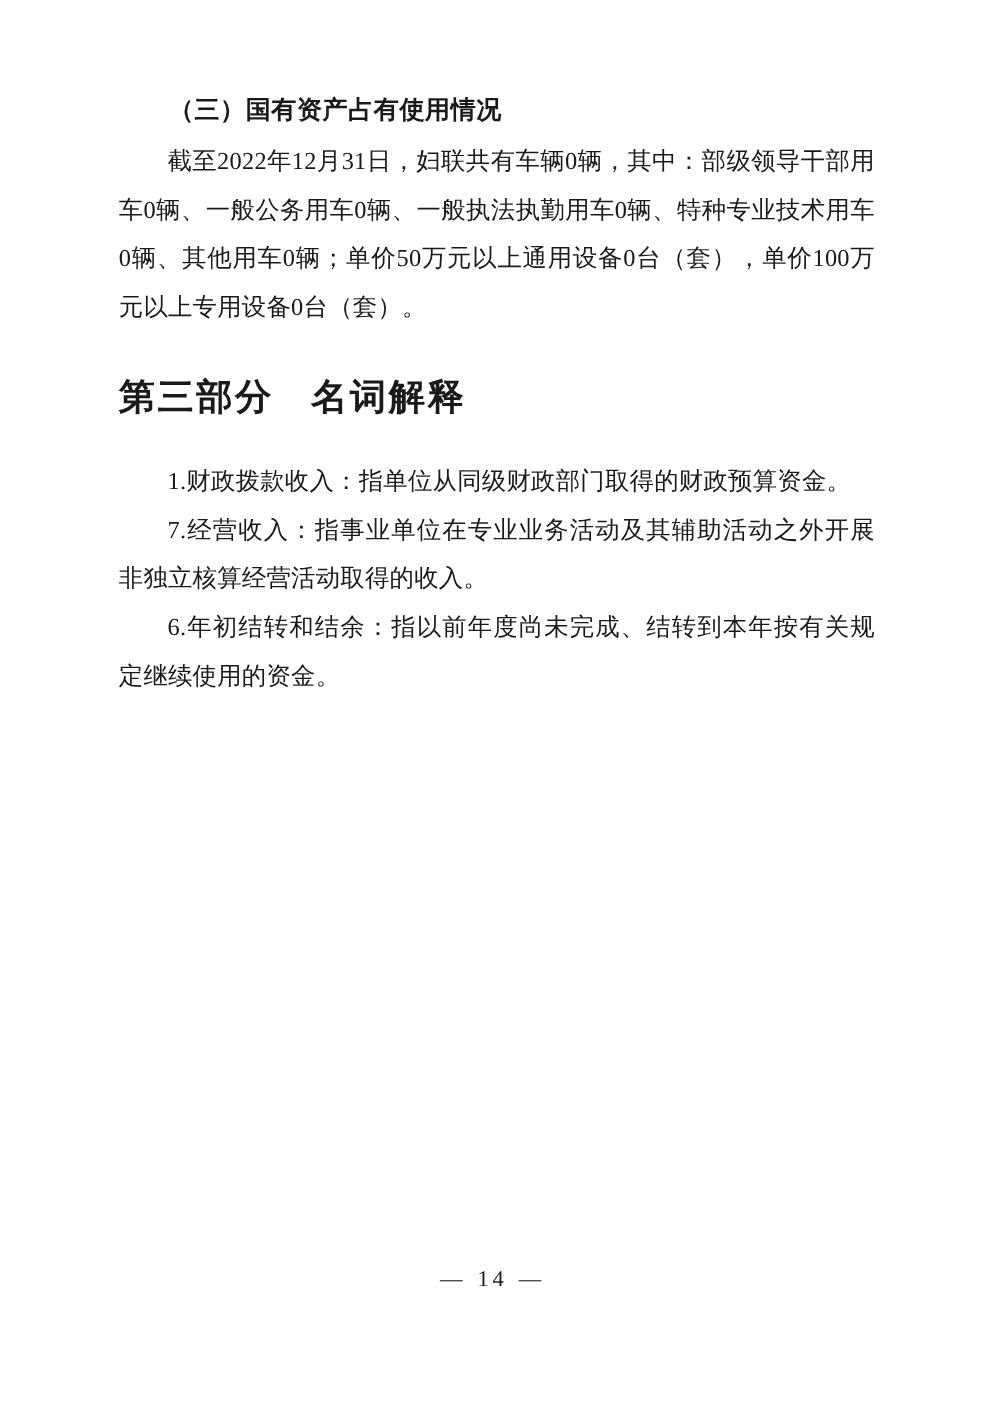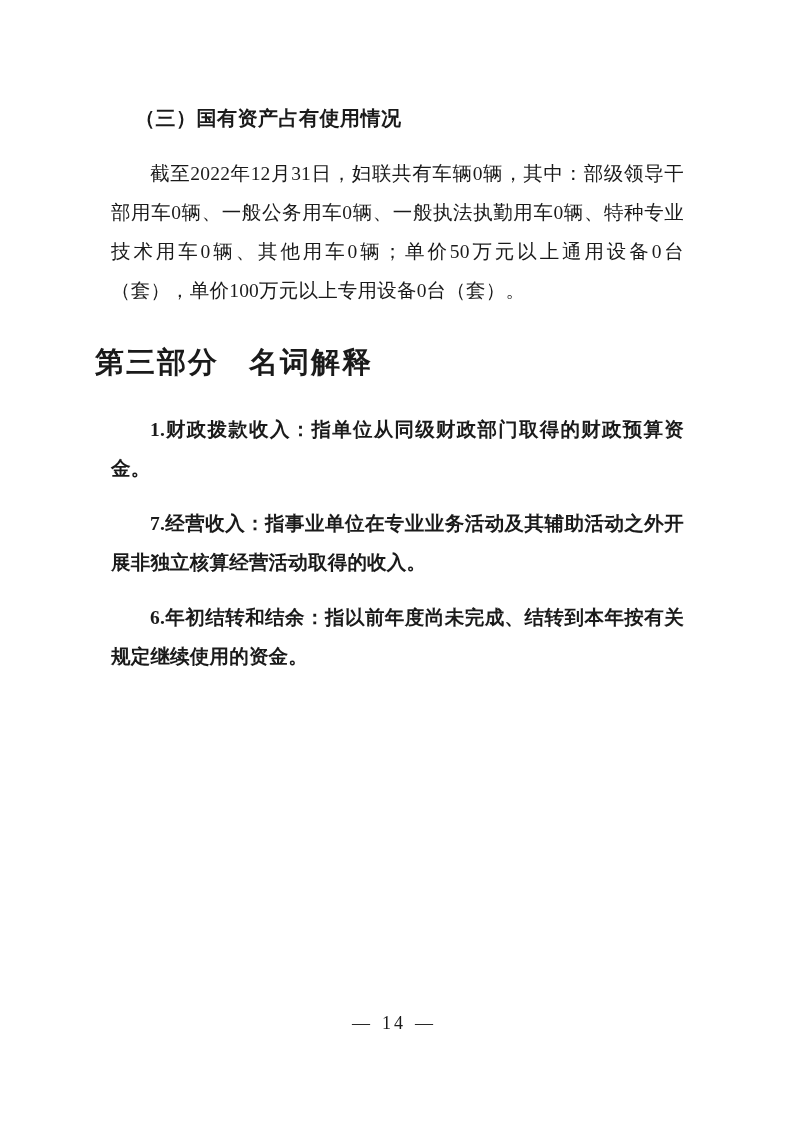--- a/index.html
+++ b/index.html
@@ -15,58 +15,57 @@
     color: #1a1a1a;
     overflow: hidden;
   }
   .page {
     position: absolute;
     left: 0;
     top: 0;
     width: 793px;
     height: 1122px;
     box-sizing: border-box;
-    padding: 98px 95px 0 95px;
+    padding: 68px 95px 0 95px;
   }
   .content {
     width: 605px;
   }
   .heading-sub {
     font-family: "Liberation Serif", "DejaVu Serif", serif;
     font-weight: bold;
     font-size: 20px;
     line-height: 40px;
     margin: 0 0 2px 0;
     text-indent: 40px;
     letter-spacing: 0.5px;
   }
   .para {
     font-size: 19.5px;
     line-height: 39px;
-    margin: 16px;
+    margin: 0;
     text-align: justify;
     text-justify: inter-ideograph;
     text-indent: 39px;
     letter-spacing: 0.2px;
   }
   .part-title {
     text-align: left;
     font-weight: bold;
     font-size: 29px;
     line-height: 52px;
     margin: 26px 0 22px 0;
     letter-spacing: 2px;
   }
   .part-title .gap {
     display: inline-block;
     width: 30px;
   }
   .glossary {
     margin-top: 6px;
-    font-weight: bold;
   }
   .glossary .para {
     margin-bottom: 0;
   }
   .footer {
     position: absolute;
     left: 0;
     bottom: 88px;
     width: 788px;
     text-align: center;

